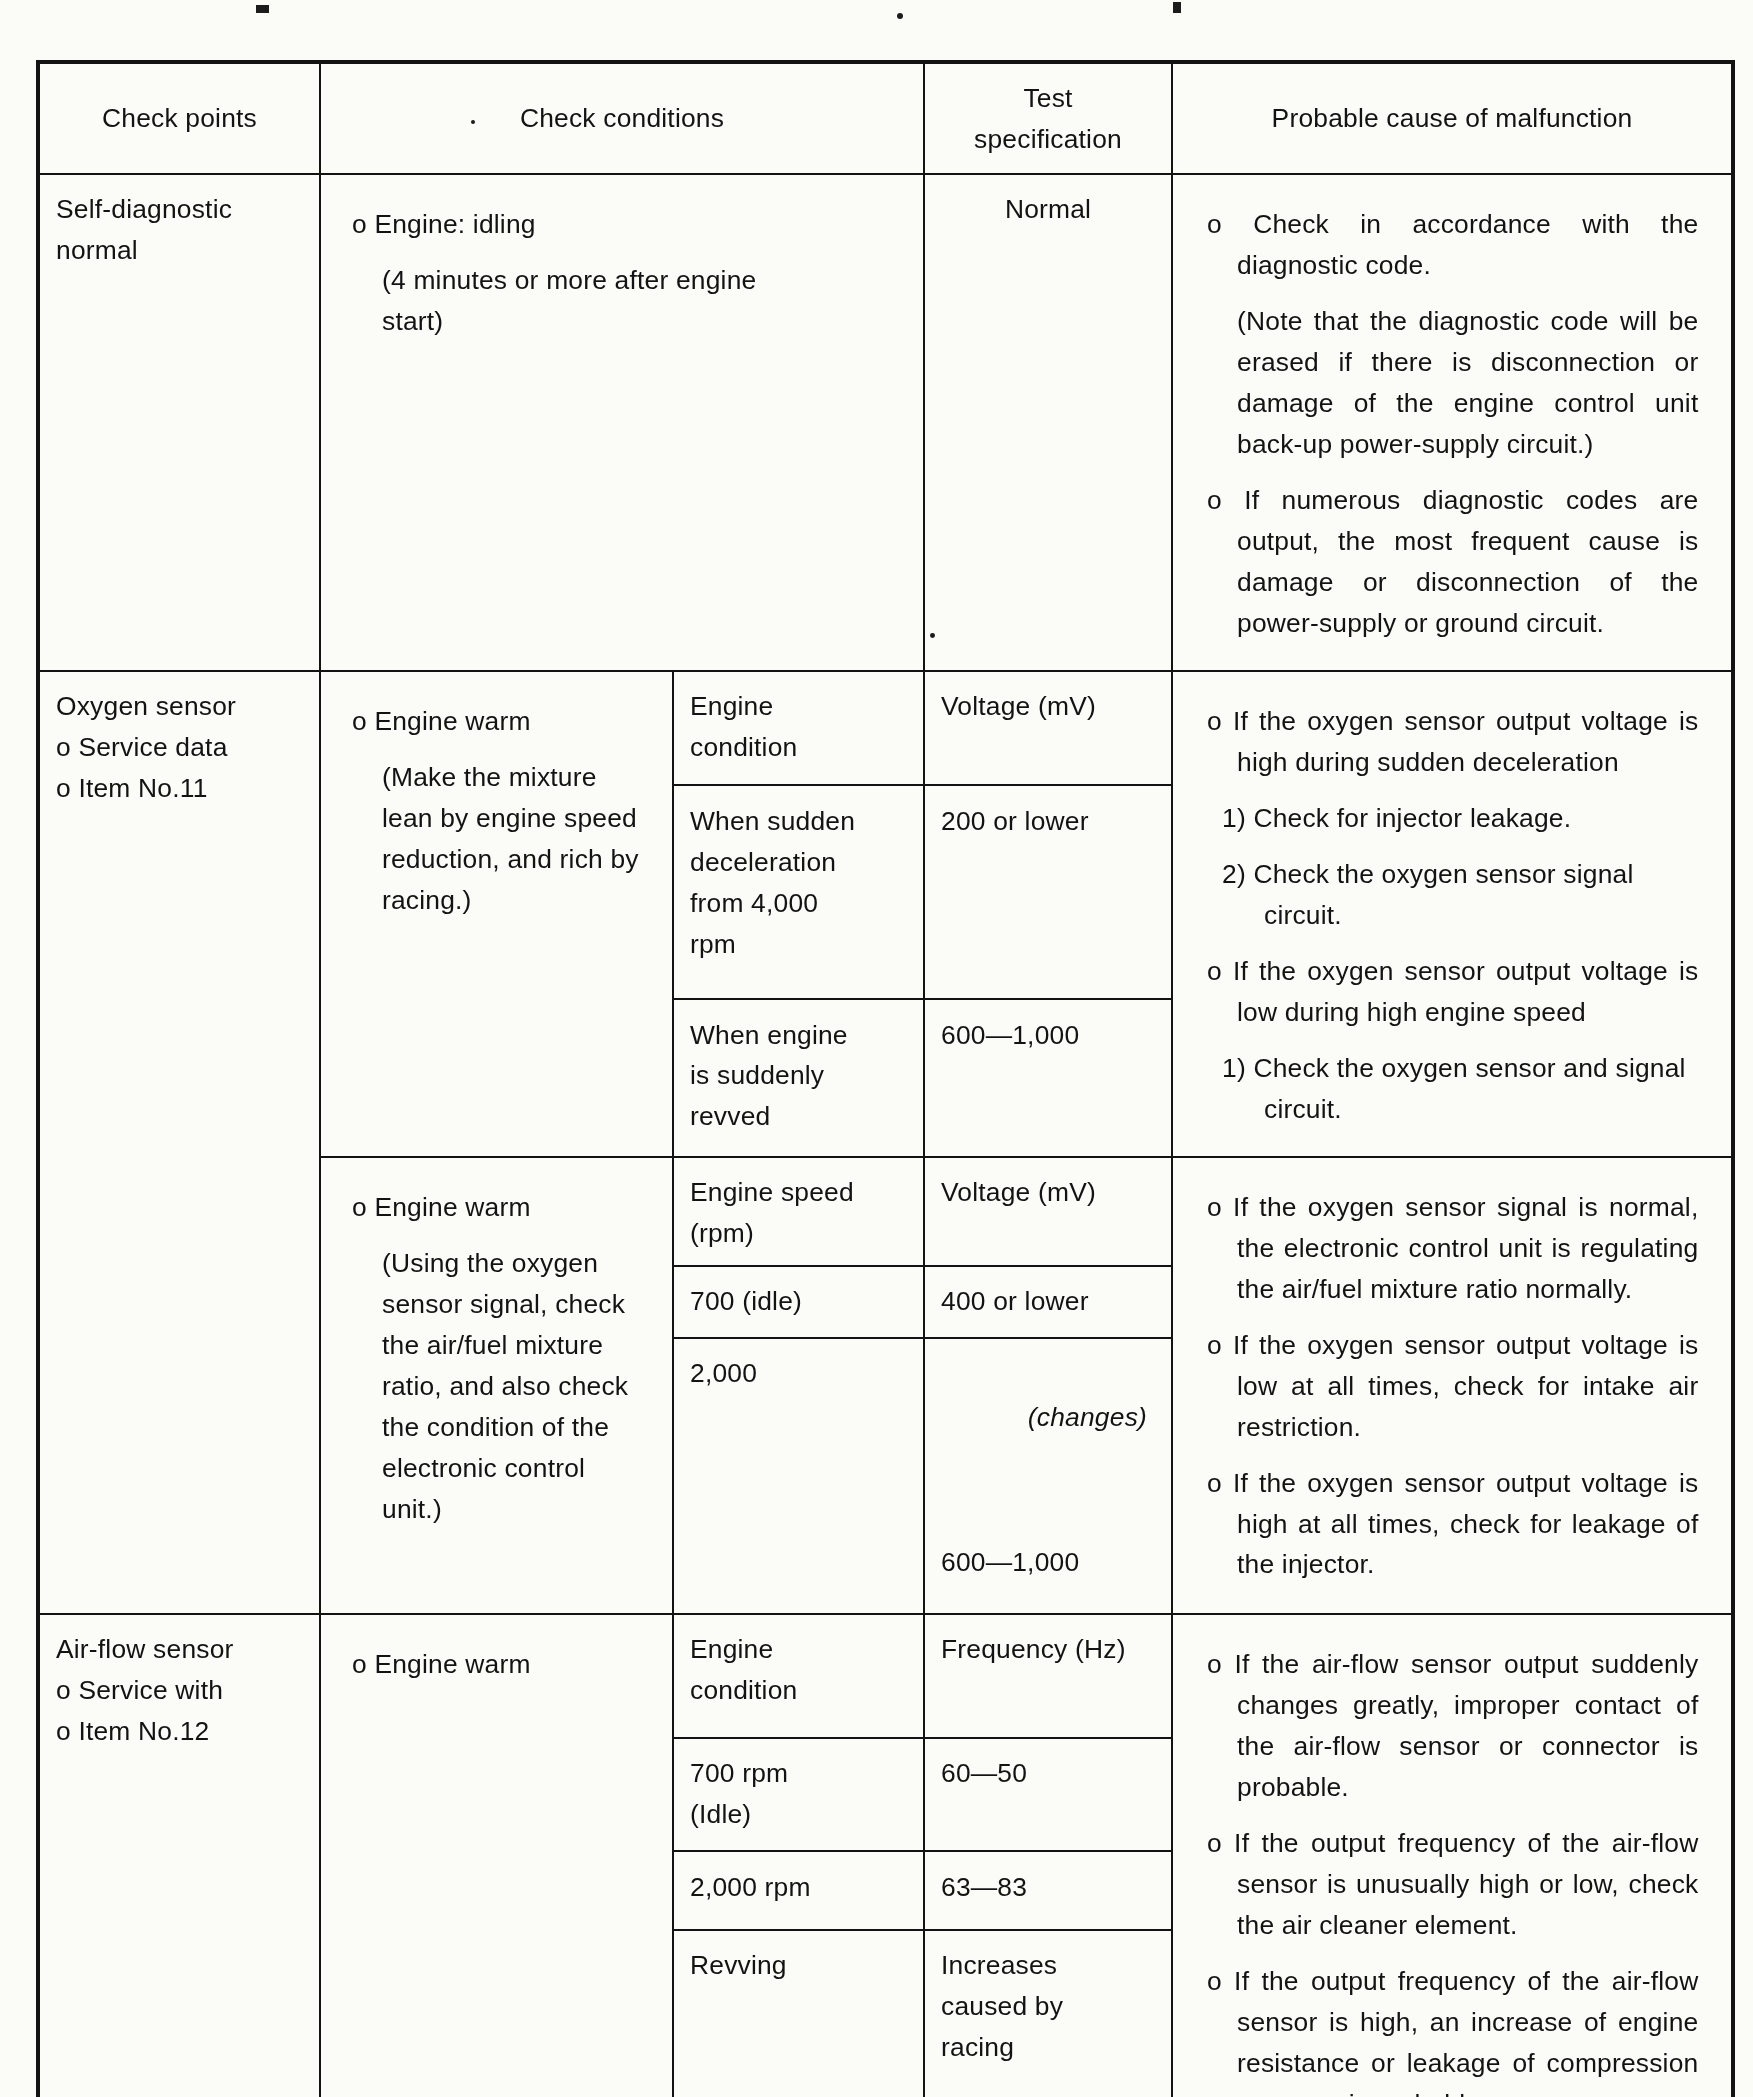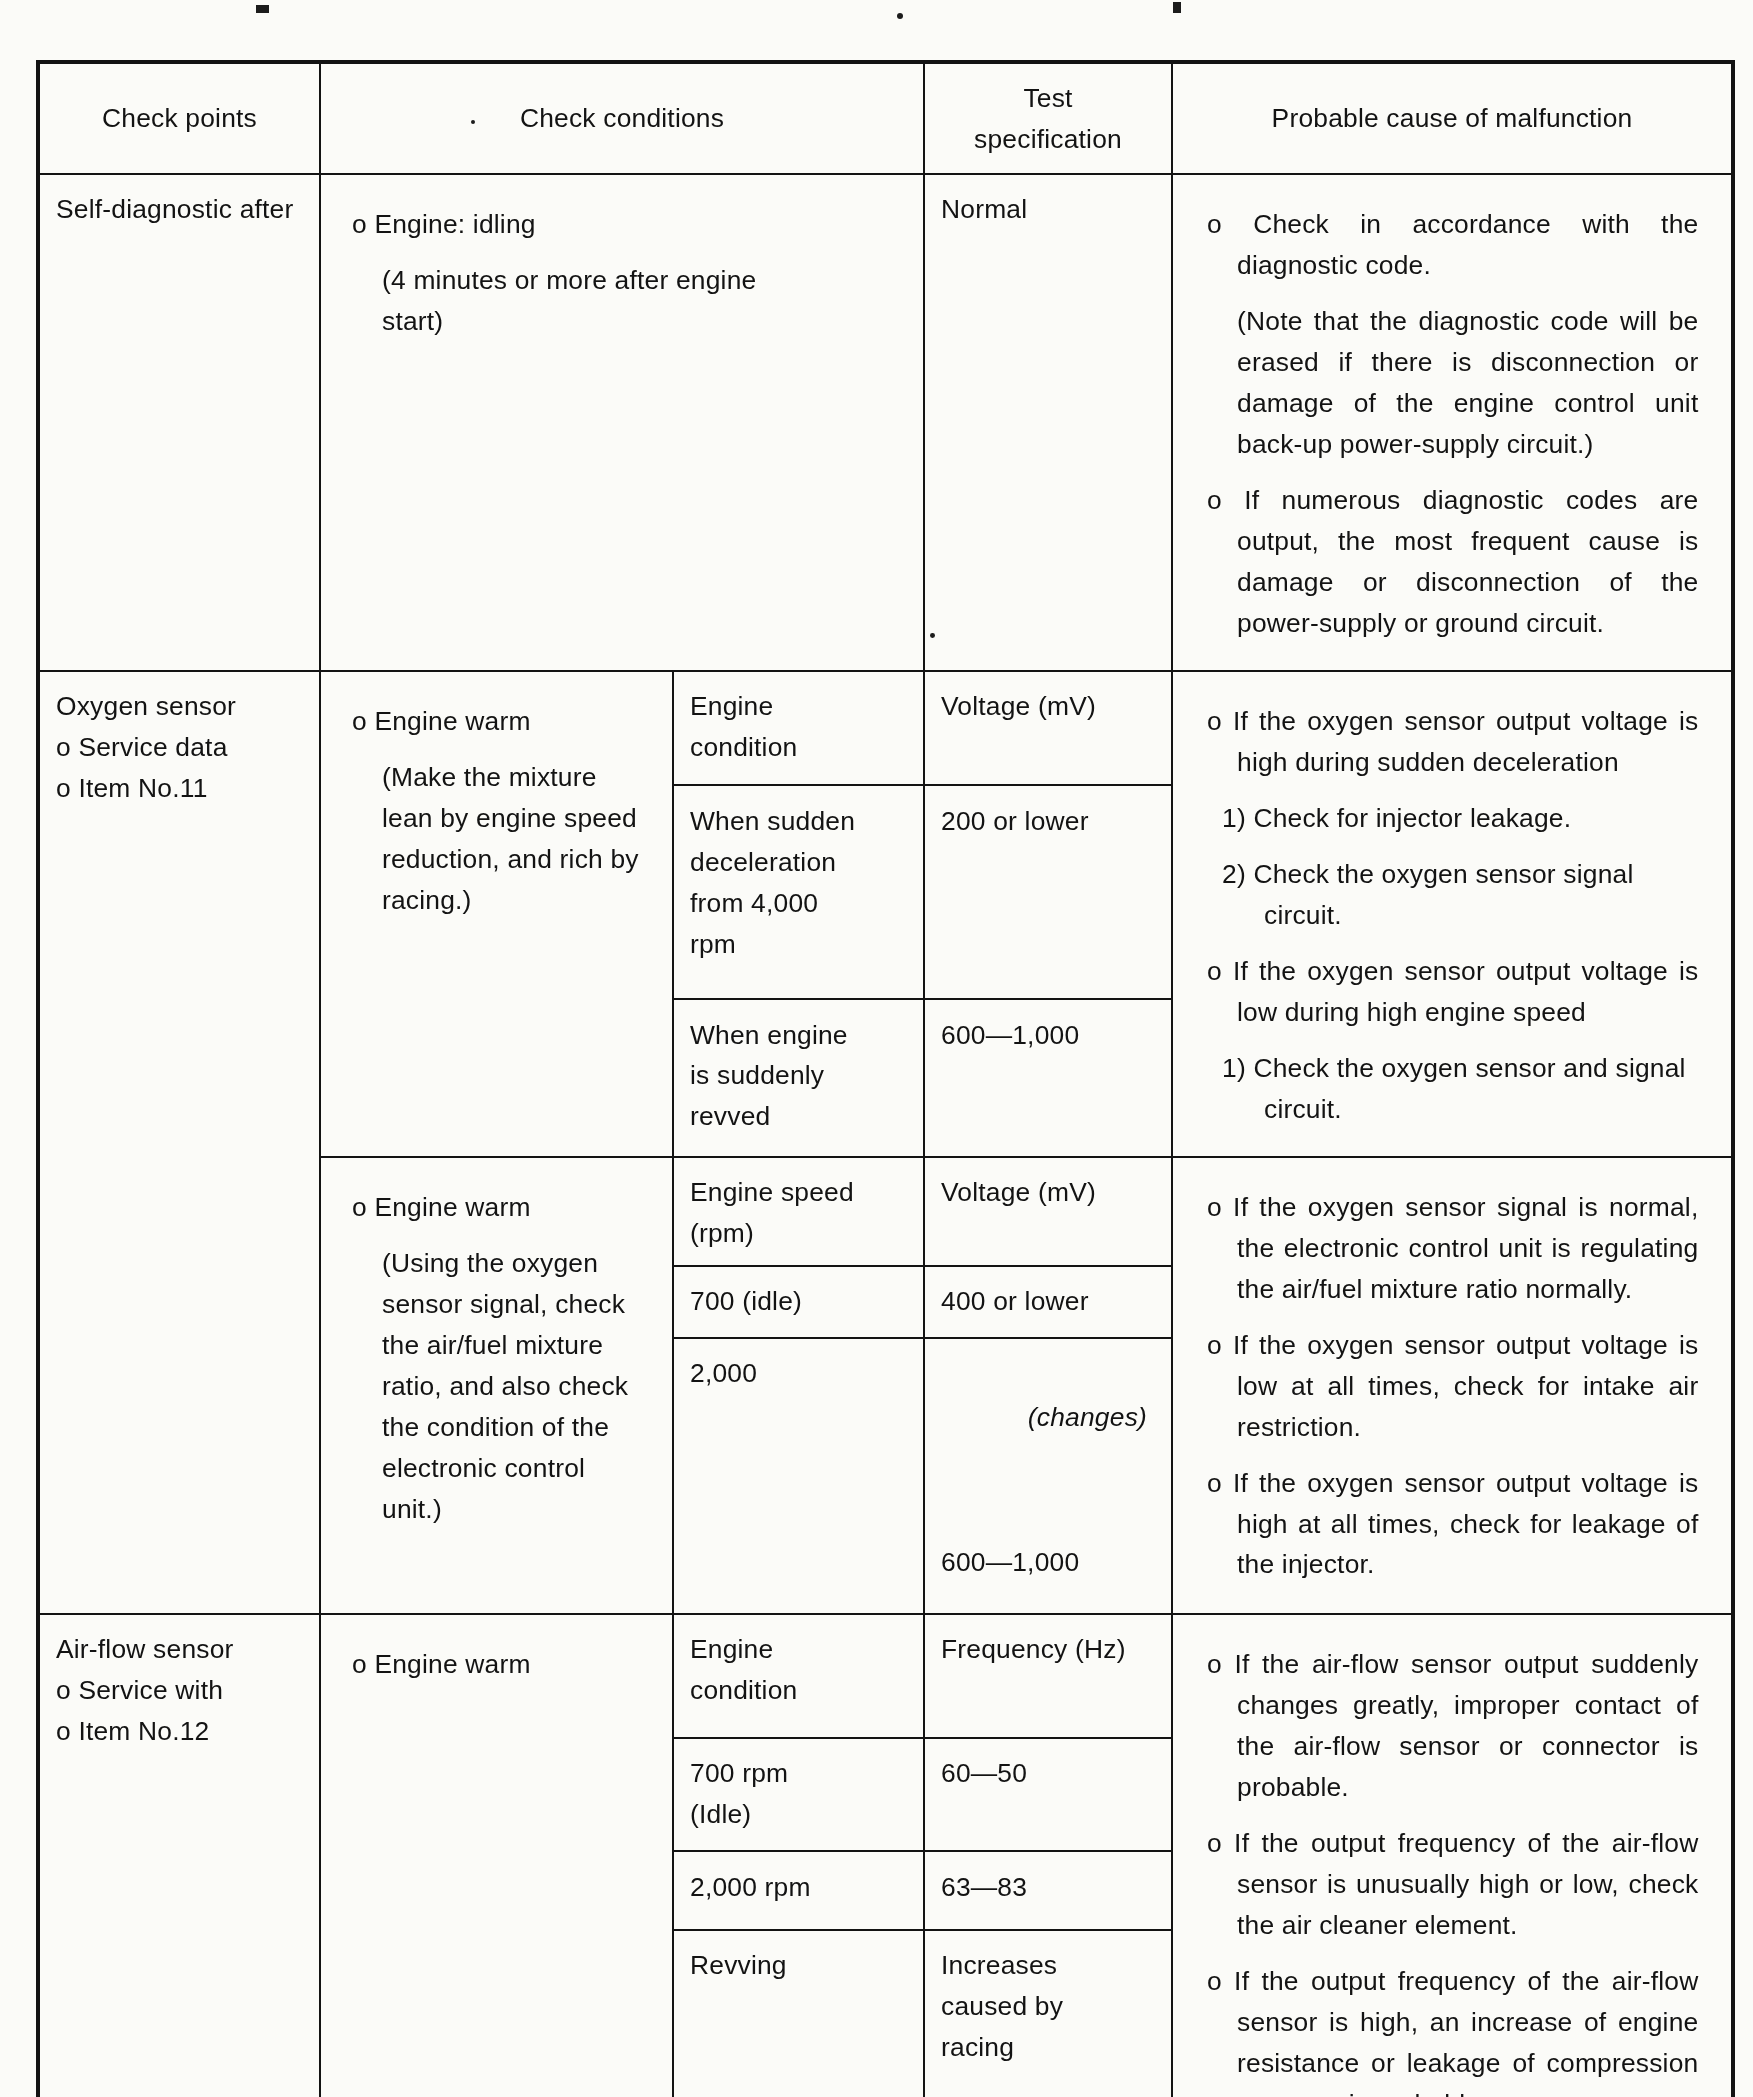--- a/index.html
+++ b/index.html
@@ -35,21 +35,21 @@
     font-weight: 400;
     letter-spacing: 0.2px;
   }
   th {
     vertical-align: middle;
     text-align: center;
     padding: 8px 9.6px;
     font-weight: 400;
   }
   .preline { white-space: pre-line; }
-  .tcenter { text-align: left; }
+  .tcenter { text-align: center; }
   .cause { padding: 14.4px 17.6px 11.2px 19px; }
   .para { margin: 15px; padding-left: 30px; text-indent: -30px; }
   .para.plain { text-indent: 0; }
   .para.sub { margin-left: 30px; padding-left: 42px; text-indent: -42px; }
   .just { text-align: justify; }
   .spec-mid { text-align: right; margin-top: 44px; padding-right: 8px; font-style: italic; }
   .spec-bottom { text-align: left; margin-top: 104px; }
   .artifact {
     position: absolute;
     background: #1c1c1c;
@@ -79,21 +79,21 @@
     <tbody>
         <tr style="height:112px">
       <th>Check points</th>
       <th colspan="2">Check conditions</th>
       <th class="preline">Test
 specification</th>
       <th>Probable cause of malfunction</th>
     </tr>
 
     <tr style="height:469px">
-      <td>Self-diagnostic after</td>
+      <td>Self-diagnostic normal</td>
       <td colspan="2">
         <div class="para">o Engine: idling</div>
         <div class="para plain preline just">(4 minutes or more after engine
 start)</div>
       </td>
       <td class="tcenter">Normal</td>
       <td class="cause">
         <div class="para just">o Check in accordance with the diagnostic code.</div>
         <div class="para plain just">(Note that the diagnostic code will be erased if there is disconnection or damage of the engine control unit back-up power-supply circuit.)</div>
         <div class="para just">o If numerous diagnostic codes are output, the most frequent cause is damage or disconnection of the power-supply or ground circuit.</div>

